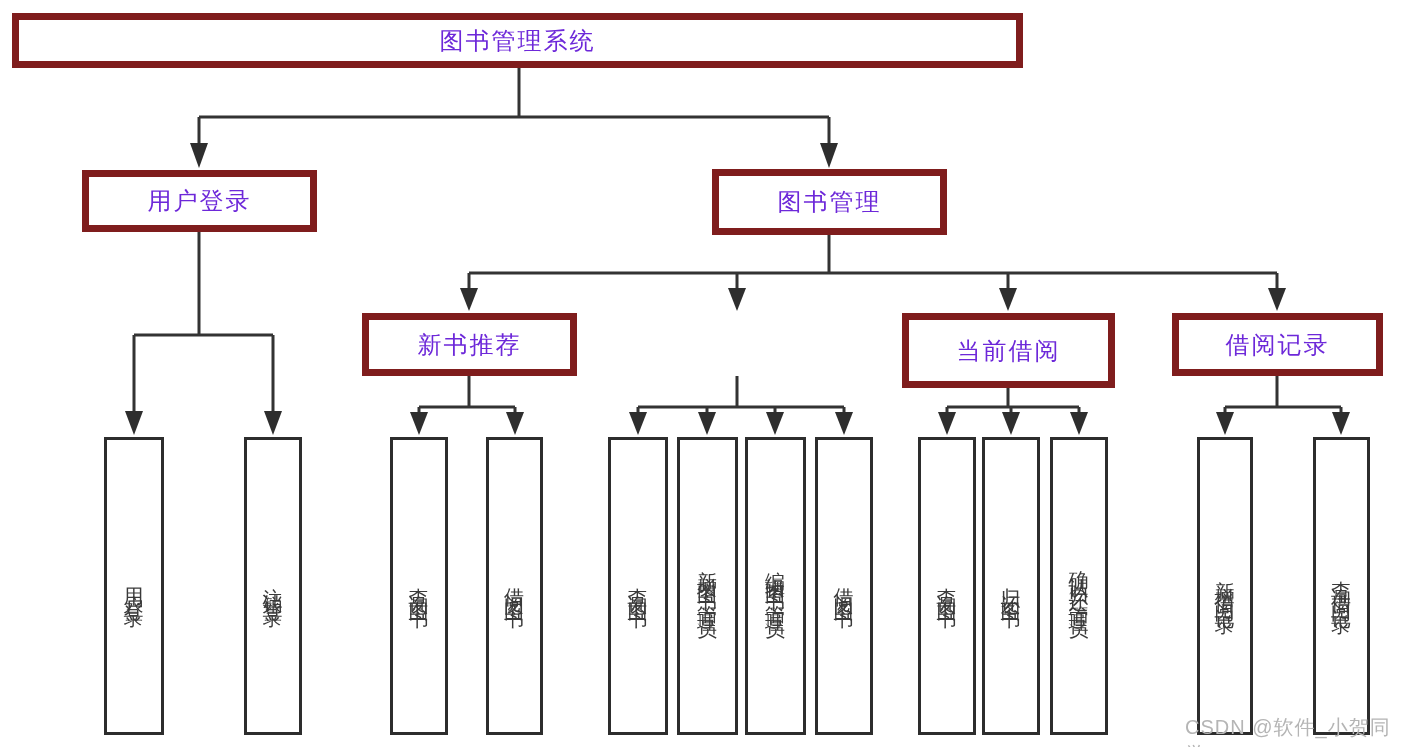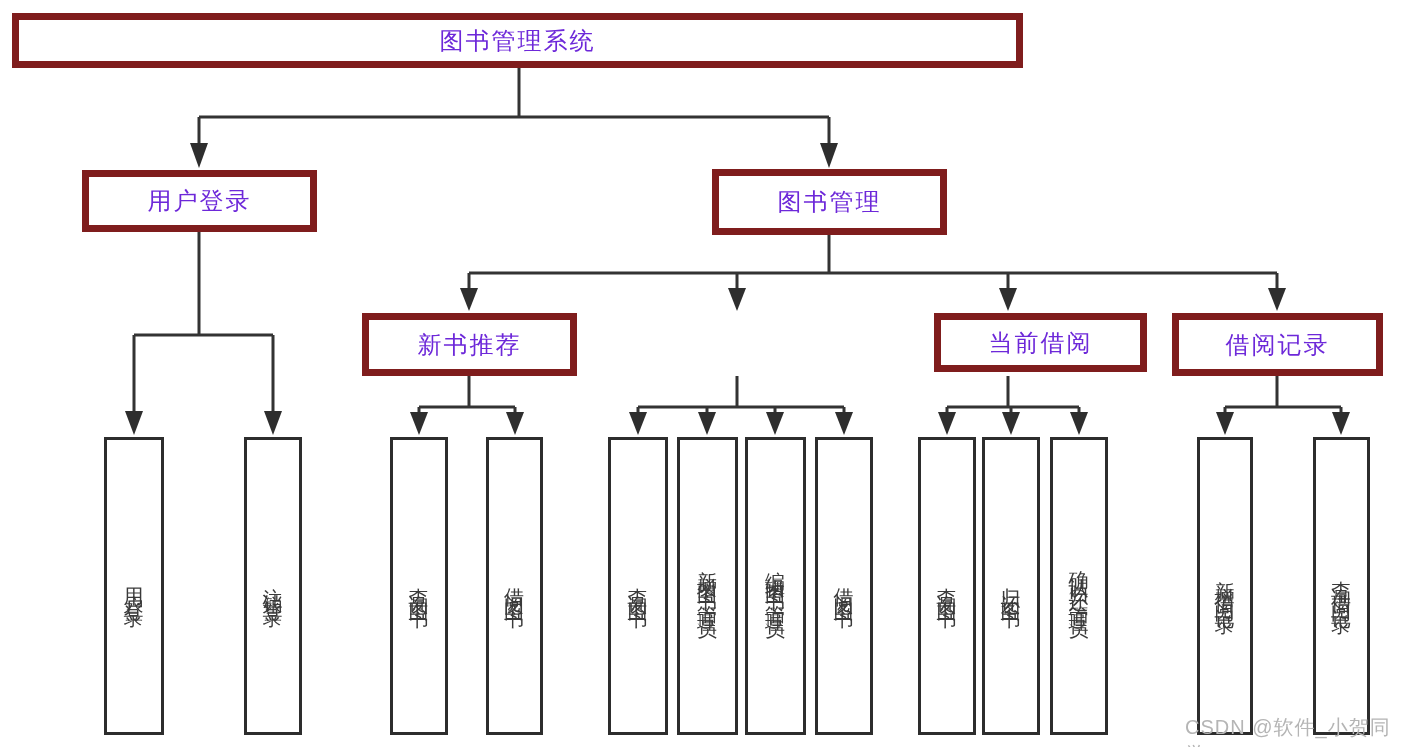--- a/index.html
+++ b/index.html
@@ -127,21 +127,21 @@
       <polygon points="1332,412 1350,412 1341,435"></polygon>
     </g>
   </svg>
 
   <div class="hnode" style="left:12px; top:13px; width:1011px; height:55px;">图书管理系统</div>
 
   <div class="hnode" style="left:82px; top:170px; width:235px; height:62px;">用户登录</div>
   <div class="hnode" style="left:712px; top:169px; width:235px; height:66px;">图书管理</div>
 
   <div class="hnode" style="left:362px; top:313px; width:215px; height:63px;">新书推荐</div>
-  <div class="hnode" style="left:902px; top:313px; width:213px; height:59px;margin-left:32px;">当前借阅</div>
+  <div class="hnode" style="left:902px; top:313px; width:213px; height:75px;">当前借阅</div>
   <div class="hnode" style="left:1172px; top:313px; width:211px; height:63px;text-align:center;">借阅记录</div>
 
   <div class="vnode" style="left:104px; top:437px; width:60px; height:298px;">
     <span class="vtext">用户登录</span>
   </div>
   <div class="vnode" style="left:244px; top:437px; width:58px; height:298px;">
     <span class="vtext">注销登录</span>
   </div>
 
   <div class="vnode" style="left:390px; top:437px; width:58px; height:298px;">

